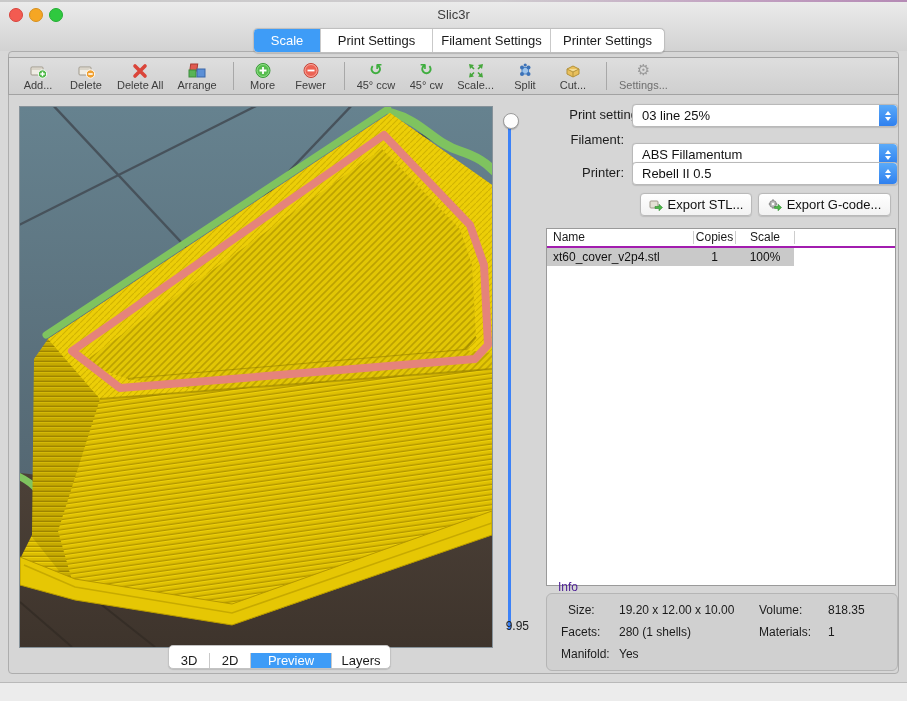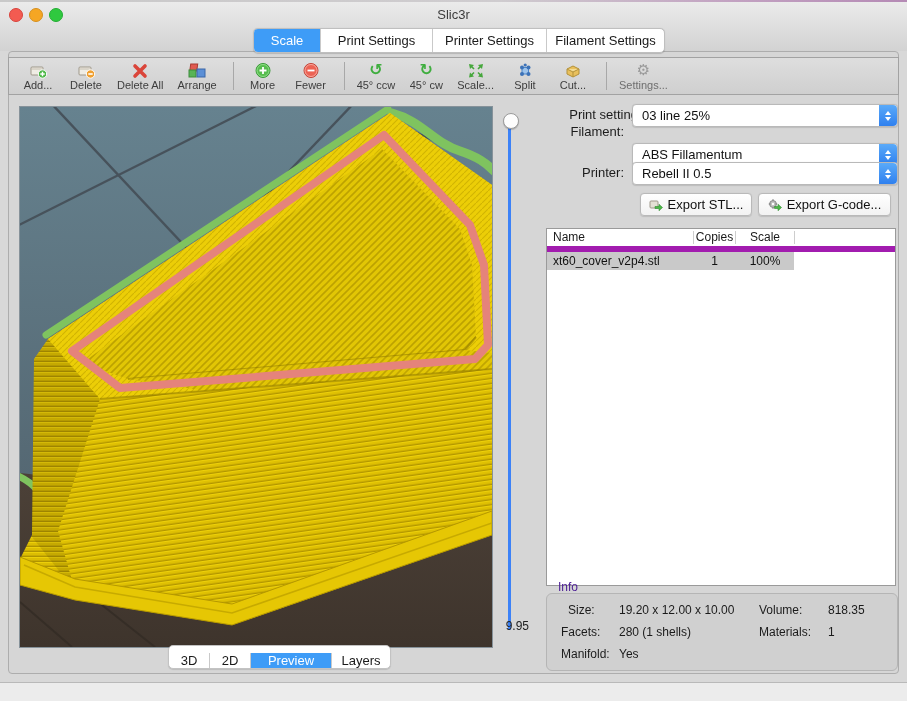--- a/index.html
+++ b/index.html
@@ -61,21 +61,21 @@
       align-items:center;justify-content:center;}
   .arr{width:0;height:0;border-left:3.5px solid transparent;border-right:3.5px solid transparent;}
   .arr.up{border-bottom:4px solid #fff;margin-bottom:2px;}
   .arr.dn{border-top:4px solid #fff;}
   .export-btn{position:absolute;top:141px;height:21px;background:linear-gradient(#ffffff,#f2f2f2);
       border:1px solid #b9b9b9;border-radius:4px;display:flex;align-items:center;justify-content:center;
       font-size:13px;color:#111;gap:5px;box-shadow:0 0.5px 1px rgba(0,0,0,.12);}
   
   .obj-table{position:absolute;left:537px;top:176px;width:350px;height:358px;background:#fff;
       border:1px solid #9a9a9a;box-sizing:border-box;font-size:12px;}
-  .thead{position:relative;height:17px;border-bottom:6px solid #a21caf;background:#fff;}
+  .thead{position:relative;height:17px;border-bottom:2px solid #a21caf;background:#fff;}
   .th{position:absolute;top:1px;color:#1a1a1a;}
   .th-sep{position:absolute;top:2px;width:1px;height:13px;background:#cdcdcd;}
   .trow{position:relative;height:18px;}
   .trow.sel .rowbg{position:absolute;left:0;top:0;width:247px;height:18px;background:#c9c9c9;}
   .td{position:absolute;top:2px;color:#111;}
   
   .info-title{position:absolute;left:549px;top:528px;font-size:12px;color:#4c1d95;}
   .info-box{position:absolute;left:537px;top:541px;width:350px;height:76px;background:#d0d0d0;
       border:1px solid #b5b5b5;border-radius:6px;font-size:12px;color:#1b1b1b;}
   .ifield{position:absolute;white-space:nowrap;}
@@ -96,25 +96,25 @@
     <div class="traffic t-green"></div>
   </div>
 
   <div class="main-tabs">
     <div class="main-tab sel" style="width:66px">
         <span>Scale</span>
       </div>
     <div class="main-tab" style="width:111px">
         <span>Print Settings</span>
       </div>
+    <div class="main-tab" style="width:117px">
+        <span>Filament Settings</span>
+      </div>
     <div class="main-tab" style="width:113px">
         <span>Printer Settings</span>
-      </div>
-    <div class="main-tab" style="width:117px">
-        <span>Filament Settings</span>
       </div>
   </div>
 
   <div class="panel">
 
     <div class="toolbar">
       <div class="tool">
         <span class="ticon">
           <svg width="20" height="17">
               <rect x="3" y="5" width="12" height="8" rx="1" fill="#efece4" stroke="#9f988a"></rect>
@@ -324,21 +324,21 @@
 
     <div class="srow-label" style="left:485px;top:55px;padding-left:24px;">Print settings:</div>
     <div class="dropdown" style="top:52px;">
       <span class="dval">03 line 25%</span>
       <span class="stepper">
           <span class="arr up"></span>
           <span class="arr dn"></span>
         </span>
     </div>
 
-    <div class="srow-label" style="left:485px;top:72px;">Filament:</div>
+    <div class="srow-label" style="left:485px;top:80px;">Filament:</div>
     <div class="dropdown" style="top:91px;">
       <span class="dval">ABS Fillamentum</span>
       <span class="stepper">
           <span class="arr up"></span>
           <span class="arr dn"></span>
         </span>
     </div>
 
     <div class="srow-label" style="left:485px;top:113px;">Printer:</div>
     <div class="dropdown" style="top:110px;">

